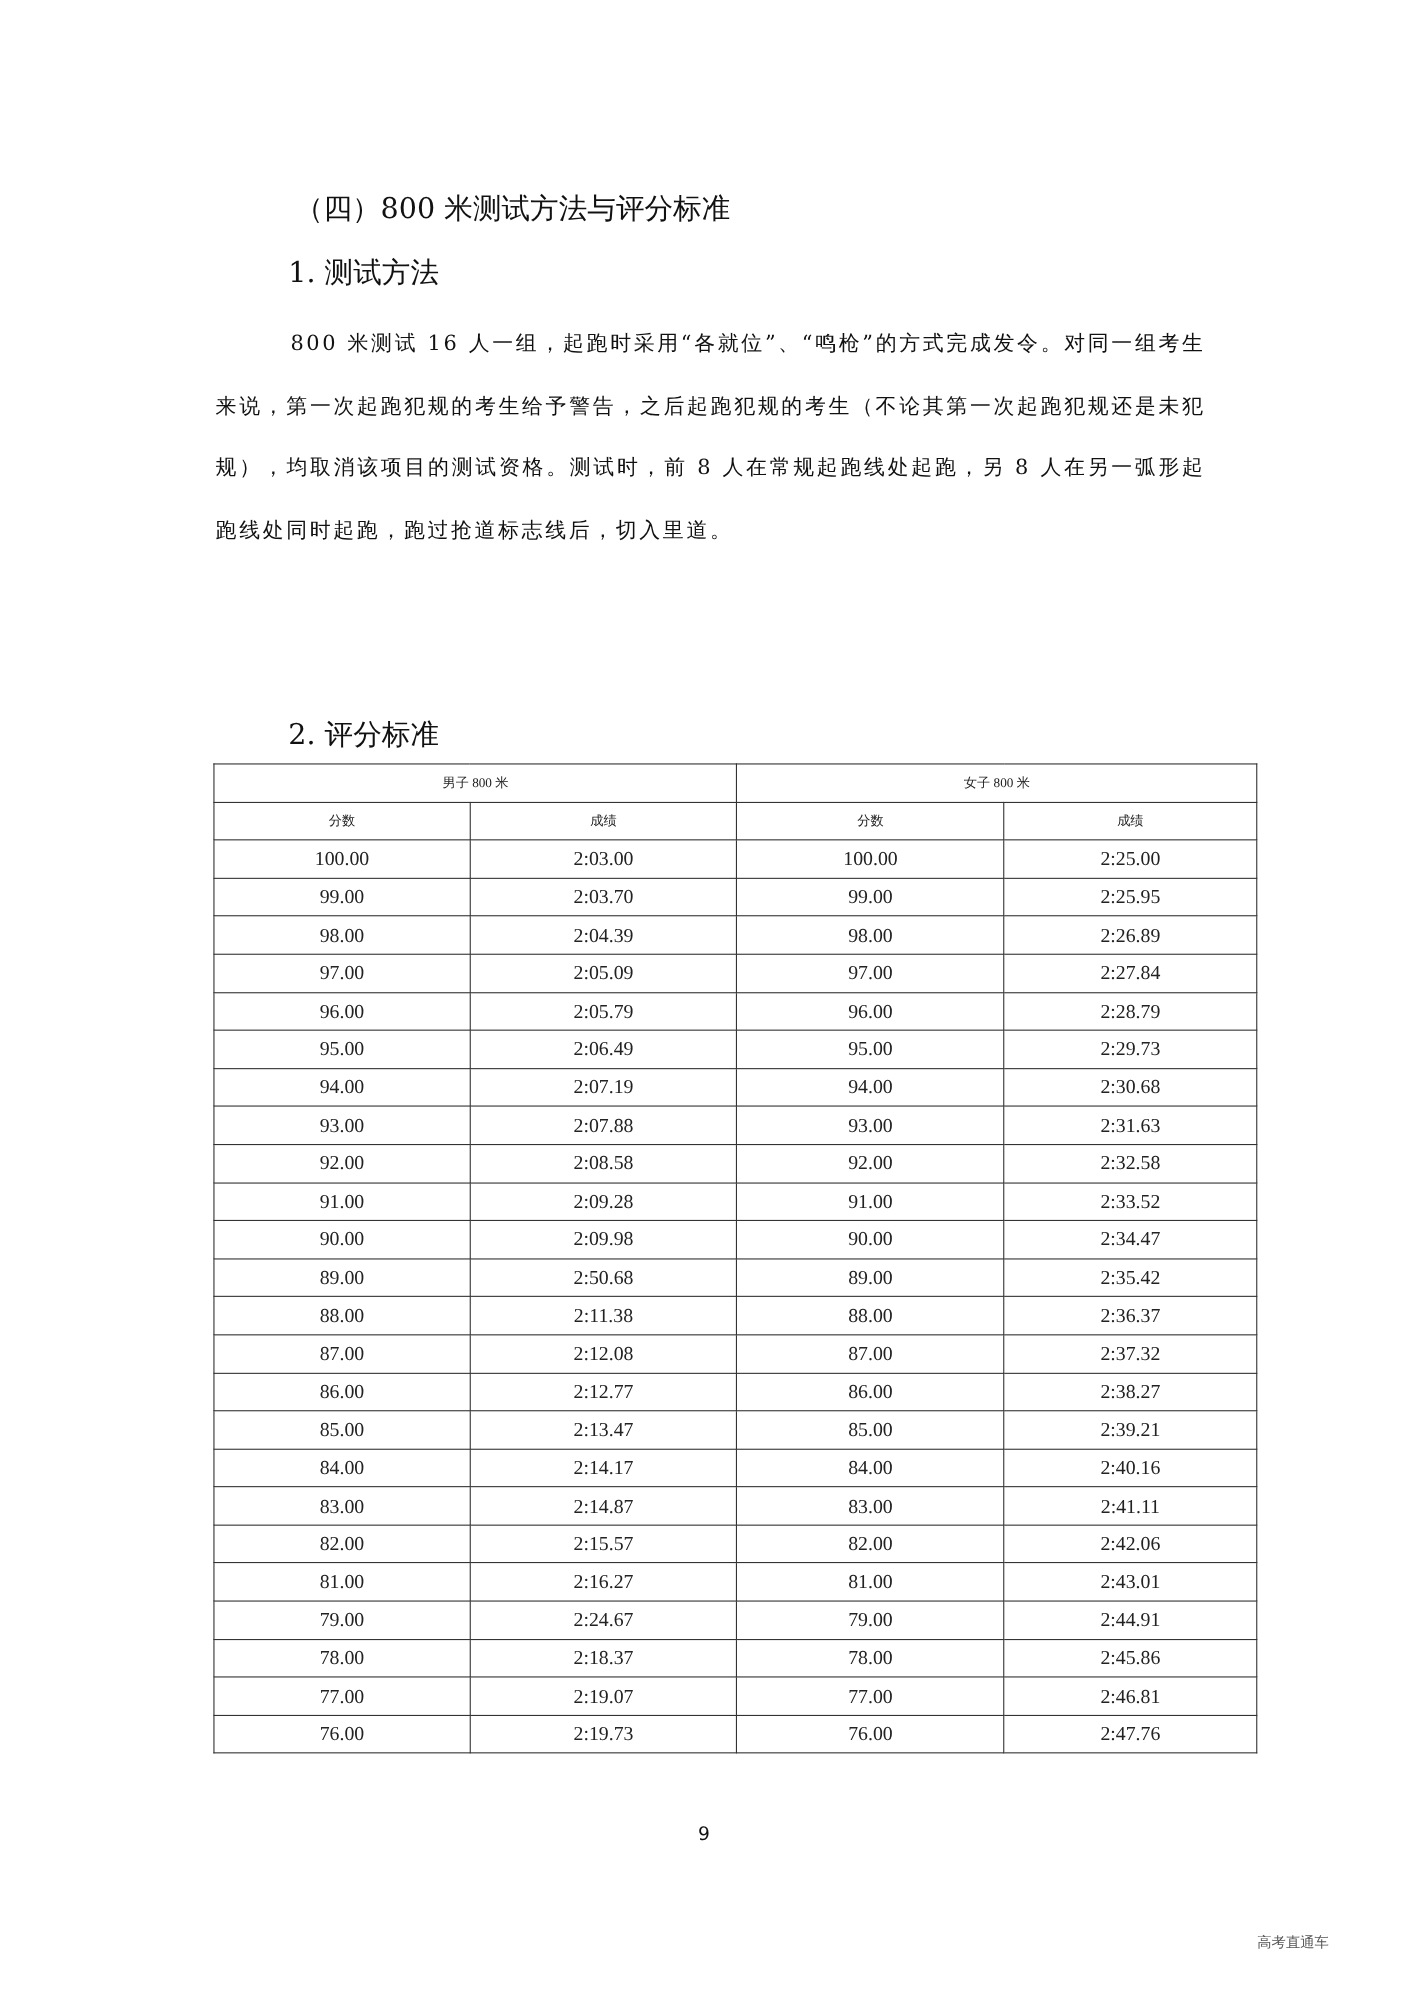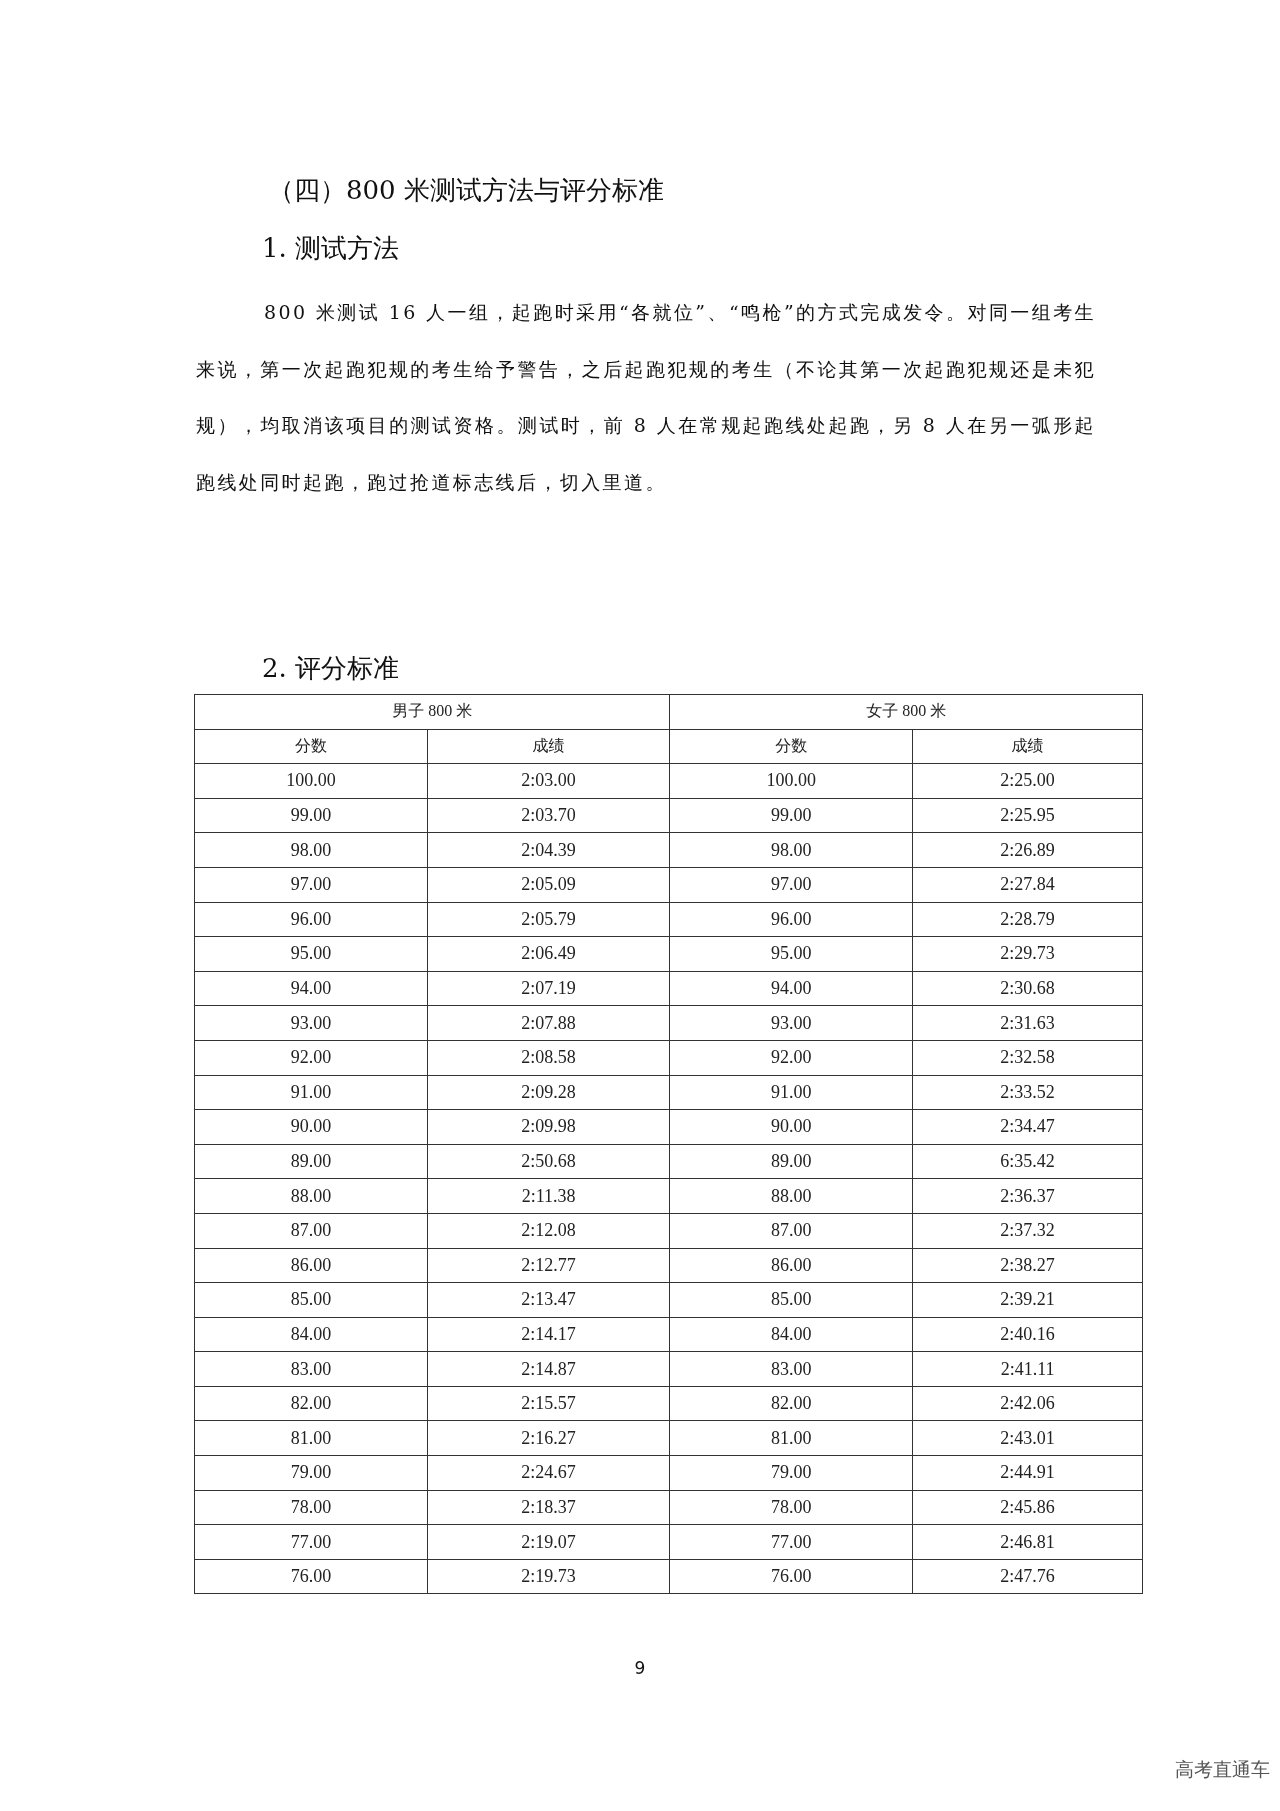--- a/index.html
+++ b/index.html
@@ -6,25 +6,25 @@
   body { width: 1280px; height: 1811px; position: relative; overflow: hidden;
          font-family: "DejaVu Serif", "Liberation Serif", serif; color: #111; }
   .heading { position: absolute; font-size: 26px; line-height: 40px; white-space: nowrap; }
   .para { position: absolute; left: 196px; width: 900px; font-size: 19px; line-height: 56.6px;
           letter-spacing: 2.4px; text-align: justify; }
   .para .indent { display: inline-block; width: 68px; }
   table.score { position: absolute; left: 194px; top: 694px; width: 949px; border-collapse: collapse;
                 font-family: "Liberation Serif", "DejaVu Serif", serif; }
   table.score td, table.score th { border: 1.3px solid #333; text-align: center; height: 33.6px; padding: 0;
                 font-size: 18px; font-weight: normal; color: #222; }
-  table.score th { font-size: 16px; }
+  table.score th { font-size: 12px; }
   .pagenum { position: absolute; top: 1658px; left: 0; width: 1280px; text-align: center; font-size: 17px;
              font-family: "DejaVu Sans", sans-serif; }
-  .watermark { position: absolute; top: 1757px; left: 1143px; font-size: 19px; color: #555;
-               font-family: "DejaVu Sans", sans-serif; letter-spacing: 0px; margin-left: 32px; }
+  .watermark { position: absolute; top: 1757px; left: 1143px; font-size: 13px; color: #555;
+               font-family: "DejaVu Sans", sans-serif; letter-spacing: 0px; }
 </style>
 </head>
 <body>
 
 <div class="heading" style="left:268px; top:170px;">（四）800 米测试方法与评分标准</div>
 <div class="heading" style="left:262px; top:228px;">1. 测试方法</div>
 
 <div class="para" style="top:284px;">
   <span class="indent"></span><span>800 米测试 16 人一组，起跑时采用“各就位”、“鸣枪”的方式完成发令。对同一组考生来说，第一次起跑犯规的考生给予警告，之后起跑犯规的考生（不论其第一次起跑犯规还是未犯规），均取消该项目的测试资格。测试时，前 8 人在常规起跑线处起跑，另 8 人在另一弧形起跑线处同时起跑，跑过抢道标志线后，切入里道。</span>
 </div>
@@ -114,21 +114,21 @@
       <tr>
         <td>90.00</td>
         <td>2:09.98</td>
         <td>90.00</td>
         <td>2:34.47</td>
       </tr>
       <tr>
         <td>89.00</td>
         <td>2:50.68</td>
         <td>89.00</td>
-        <td>6:35.42</td>
+        <td>2:35.42</td>
       </tr>
       <tr>
         <td>88.00</td>
         <td>2:11.38</td>
         <td>88.00</td>
         <td>2:36.37</td>
       </tr>
       <tr>
         <td>87.00</td>
         <td>2:12.08</td>

